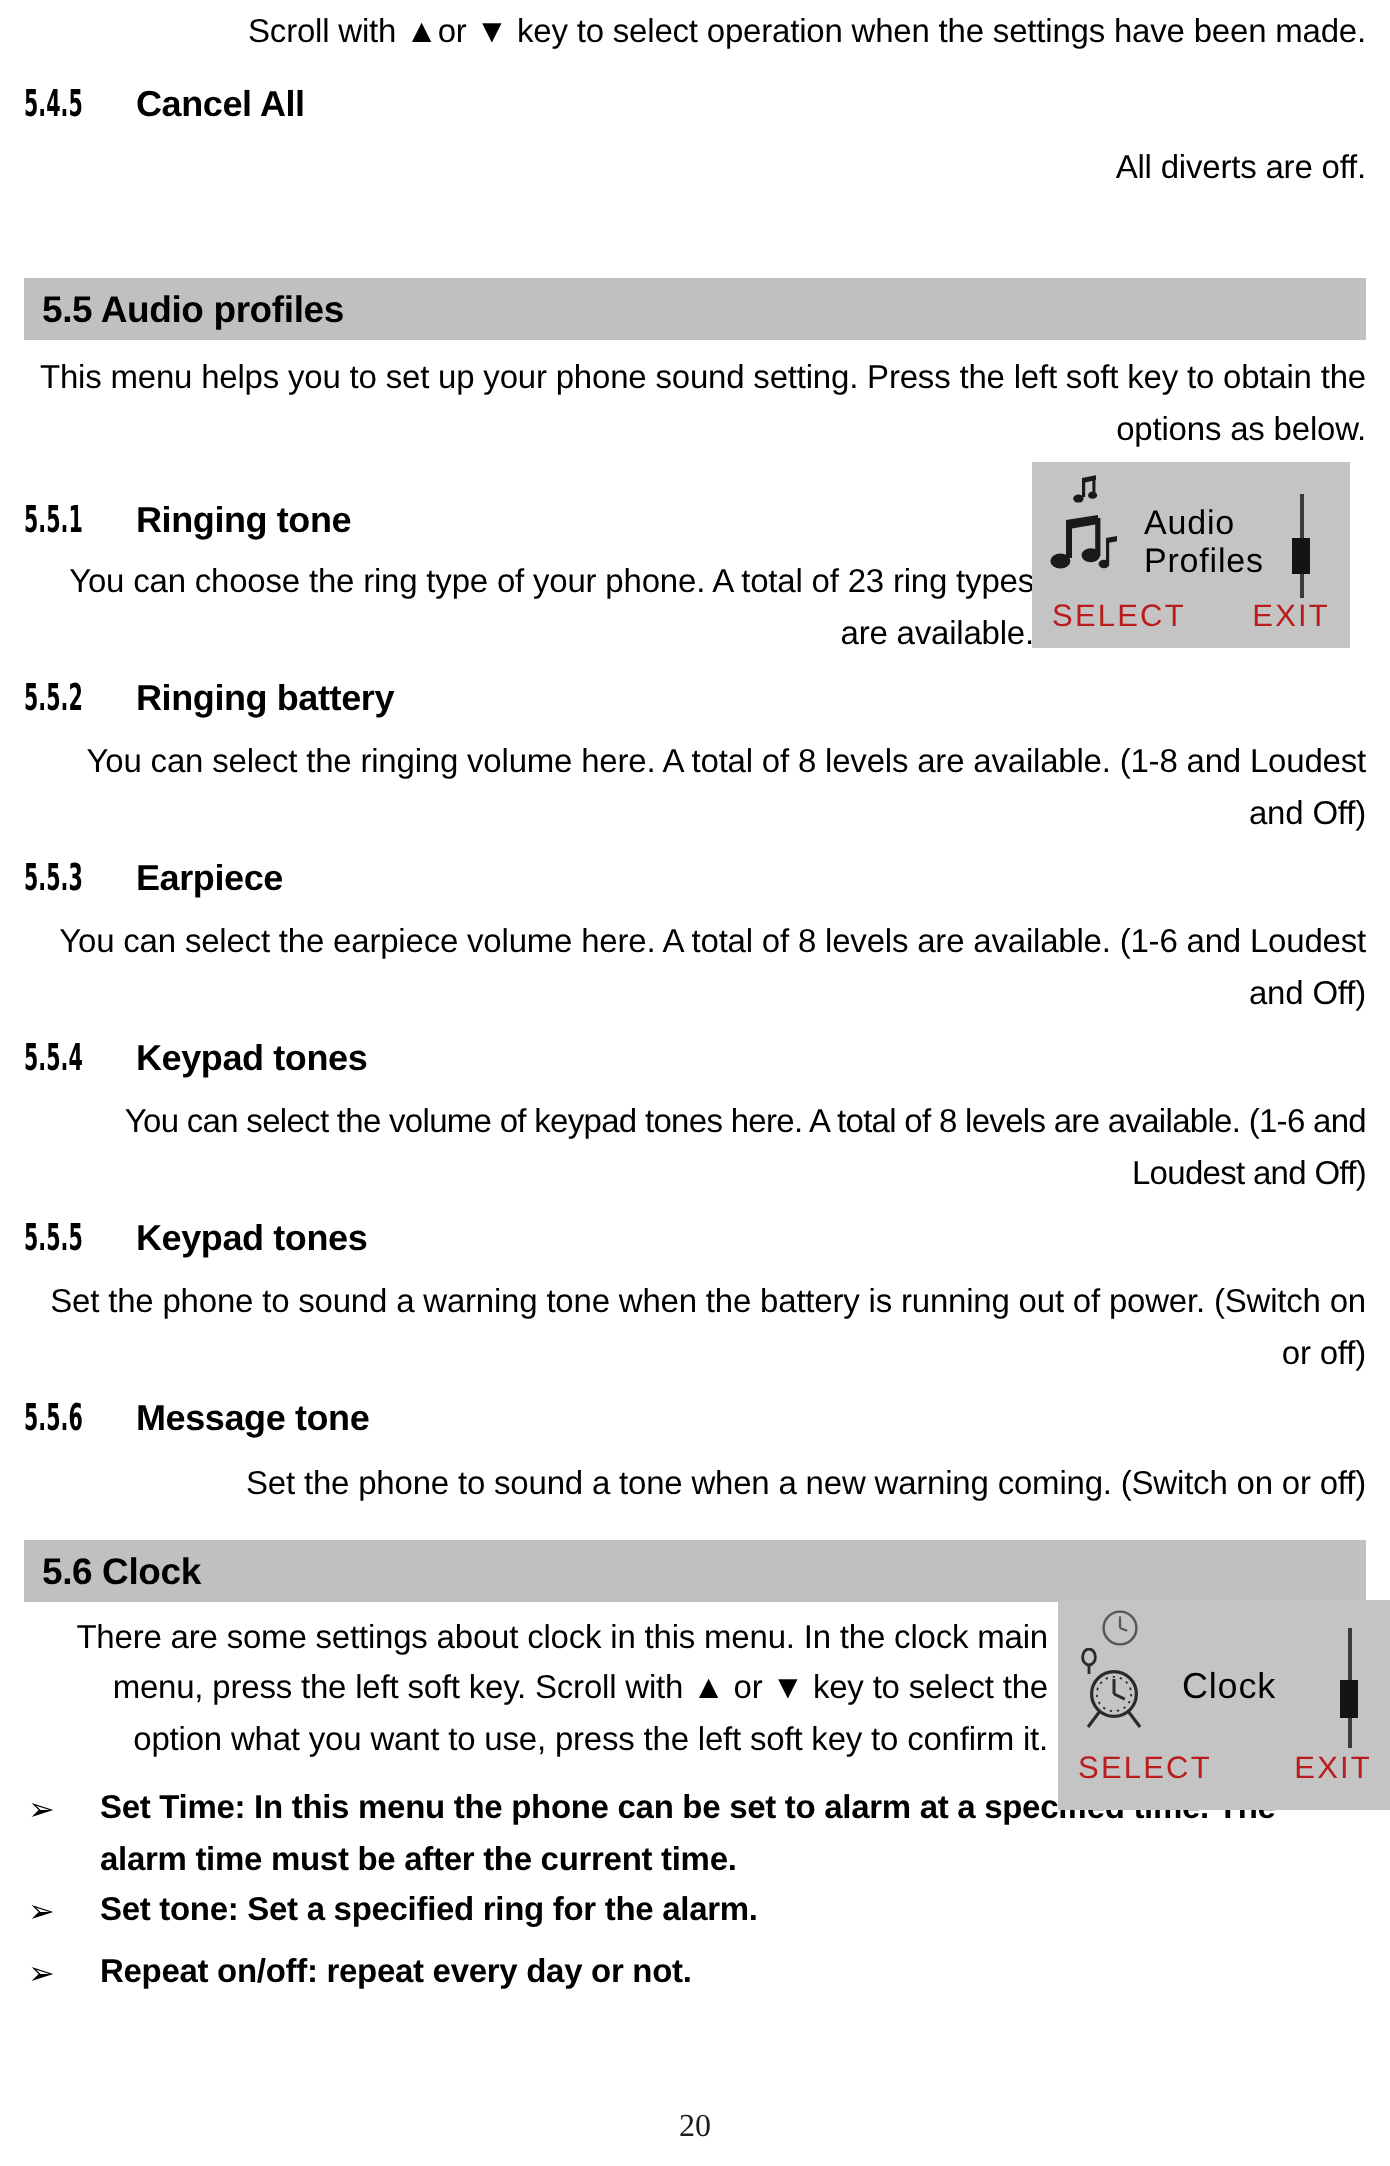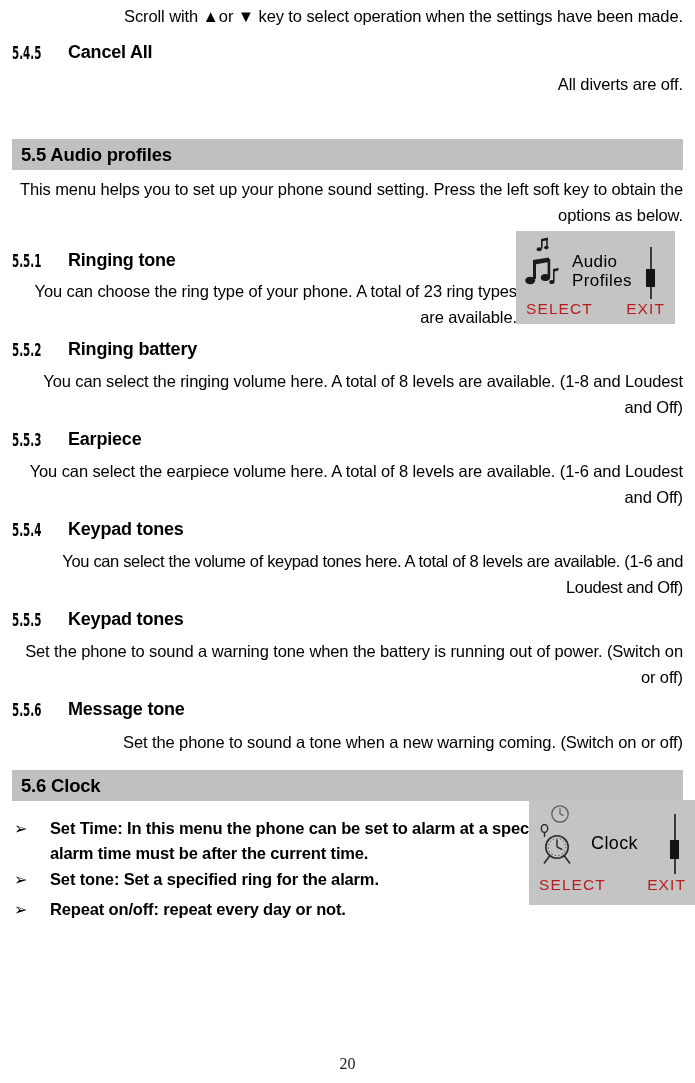--- a/index.html
+++ b/index.html
@@ -235,20 +235,21 @@
     <span class="title">Message tone</span>
   </div>
   <div style="height:7px"></div>
   <p class="body-text">Set the phone to sound a tone when a new warning coming. (Switch on or off)</p>
 
   <div style="height:14px"></div>
 
   <div class="bar-heading">5.6 Clock</div>
 
   <div style="height:6px"></div>
+  <p class="body-text wrap-left-clock">There are some settings about clock in this menu. In the clock main menu, press the left soft key. Scroll with ▲ or ▼ key to select the option what you want to use, press the left soft key to confirm it.</p>
 
   <div style="height:6px"></div>
 
 
   <div style="height:3px"></div>
 
   <div class="bullet-row">
     <span class="glyph">➢</span>
     <span class="txt">Set Time: In this menu the phone can be set to alarm at a specified time. The alarm time must be after the current time.</span>
   </div>

